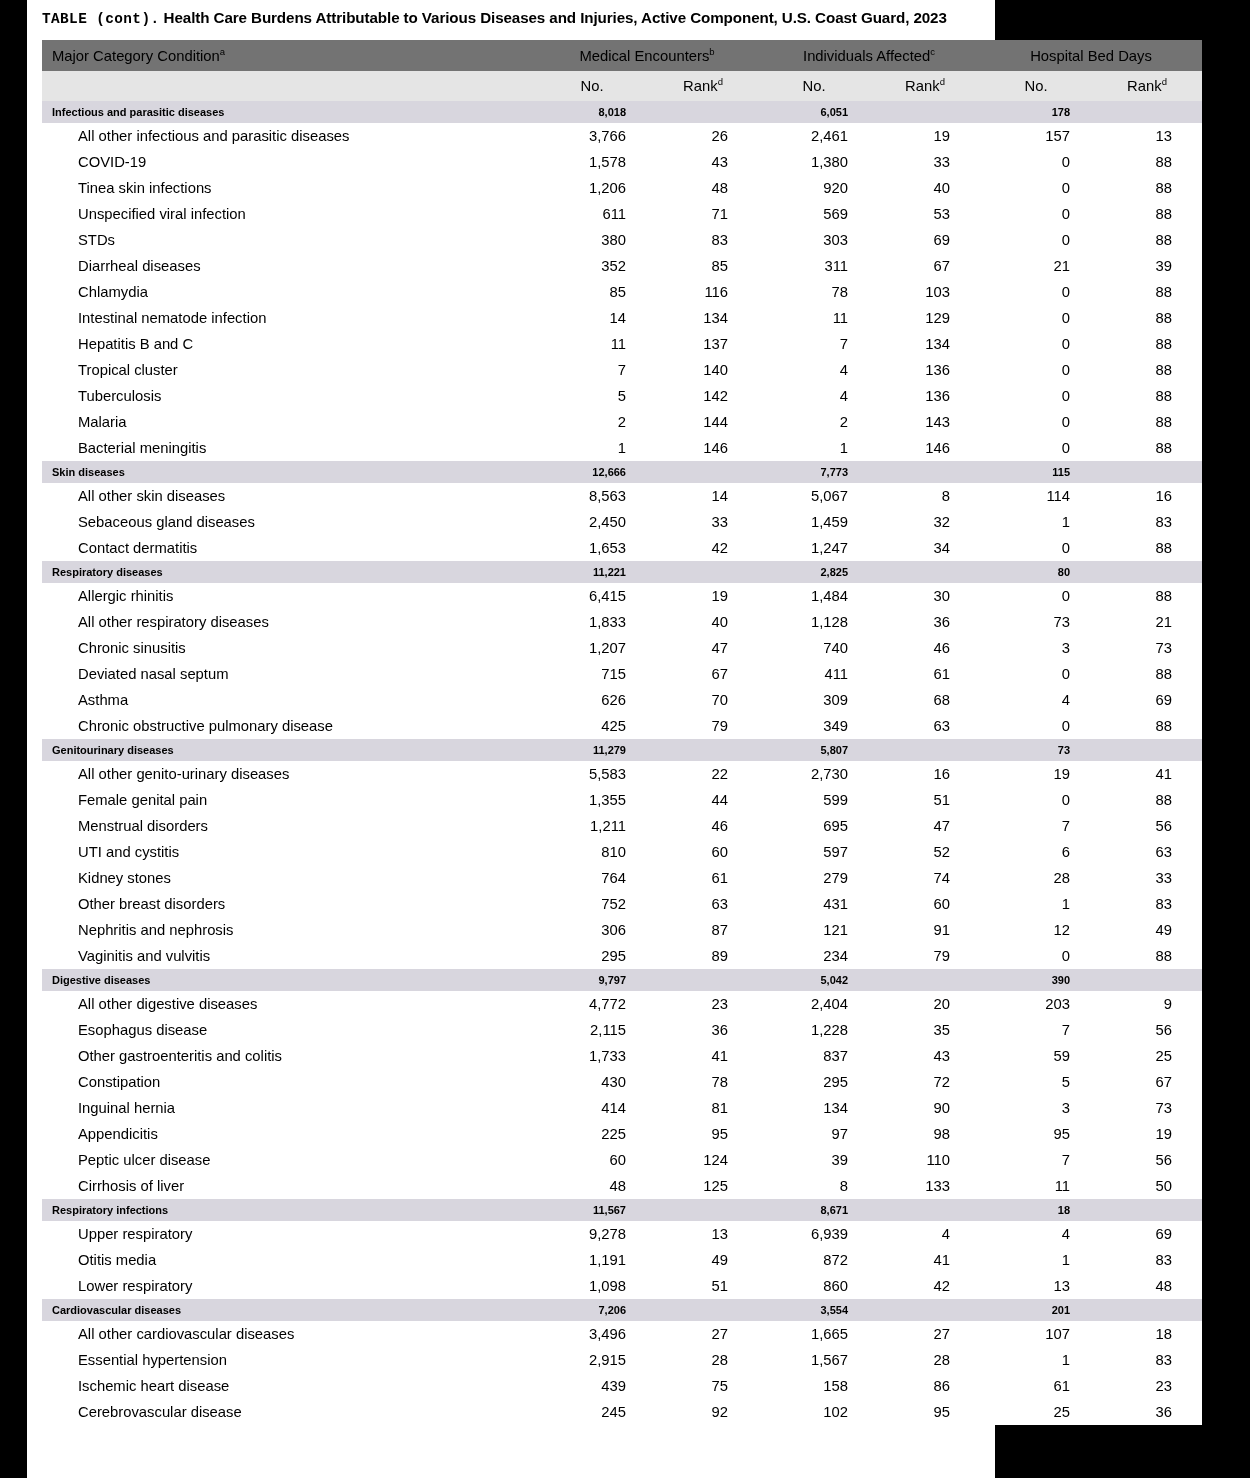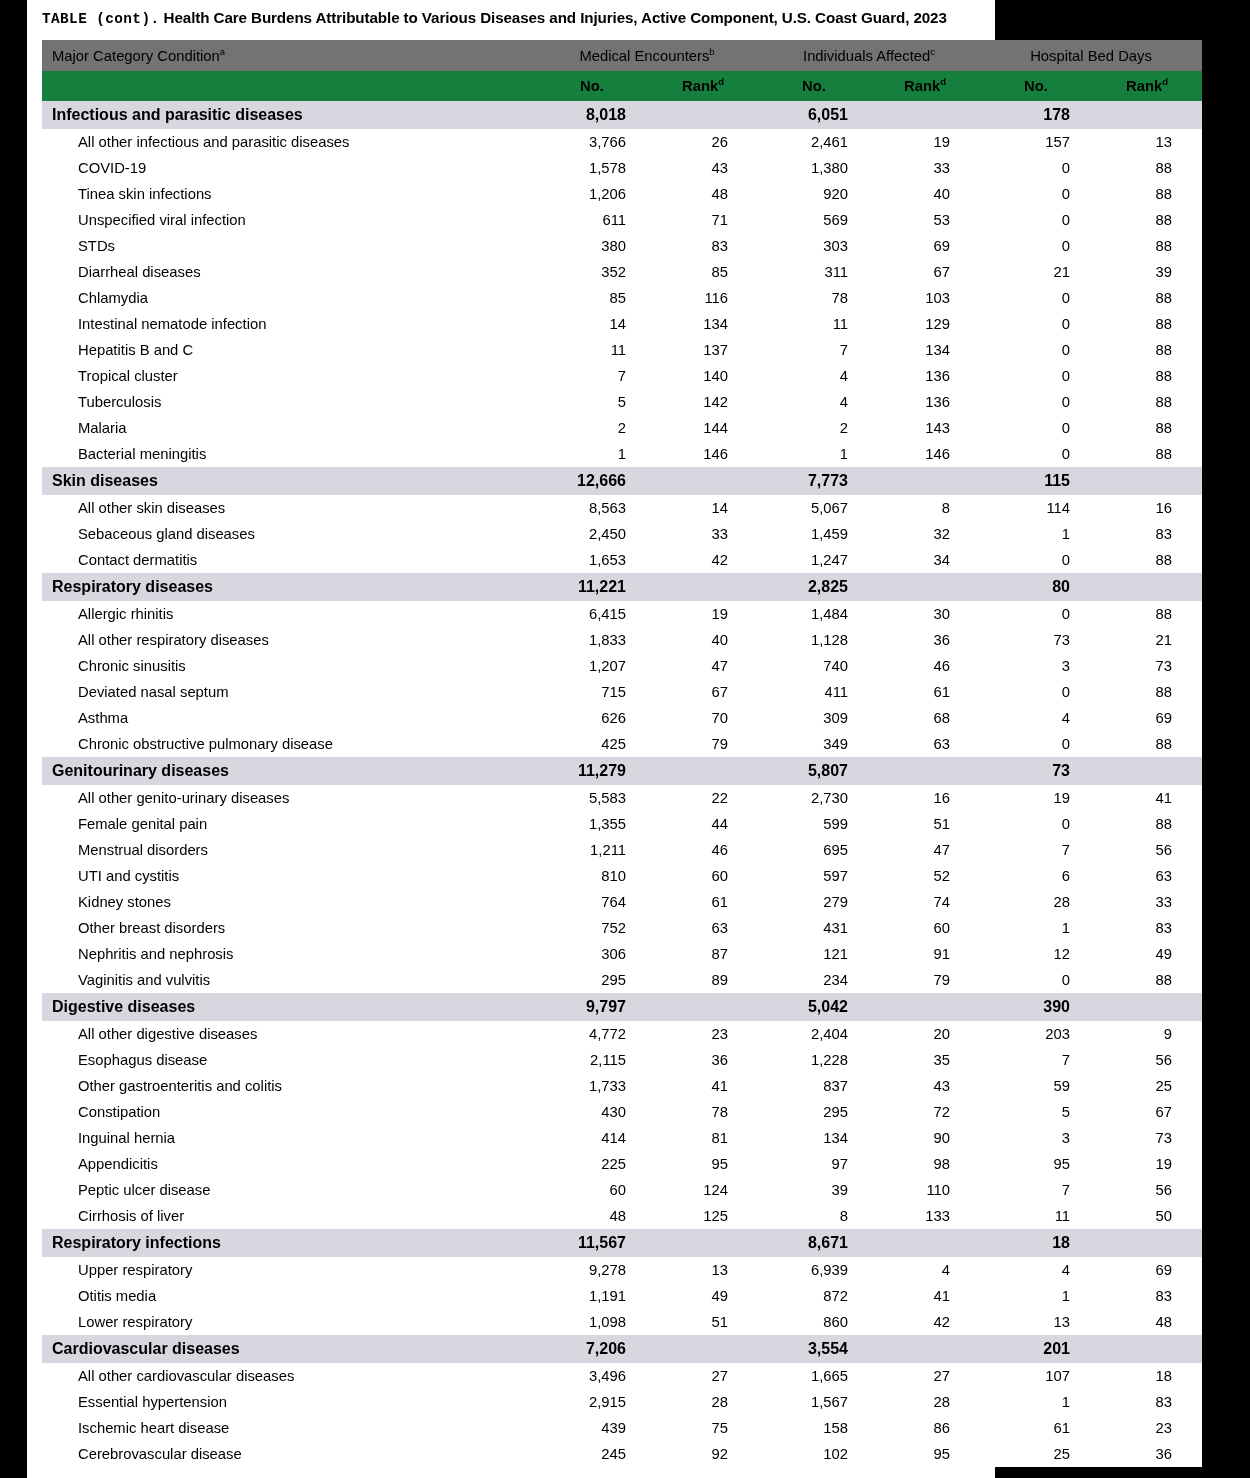--- a/index.html
+++ b/index.html
@@ -58,43 +58,43 @@
     padding: 8px 0 7px 0;
     text-align: center;
     vertical-align: middle;
   }
   tr.hdr-top th.cond {
     text-align: left;
     padding-left: 10px;
   }
   
   tr.hdr-sub th {
-    background: #15803d;
-    font-weight: bold;
+    background: #e5e5e5;
+    font-weight: normal;
     font-size: 14.8px;
     padding: 7px 0 7px 0;
     text-align: center;
     vertical-align: middle;
     margin-top: 16px;
   }
   tr.hdr-sub th.cond {
     text-align: left;
     padding-left: 10px;
   }
   sup {
     font-size: 9.5px;
     vertical-align: super;
     line-height: 0;
   }
   
   tr.cat td {
     background: #d8d6de;
     font-weight: bold;
     padding: 5px 0 5px 0;
-    font-size: 16px;
+    font-size: 11px;
   }
   tr.cat td.cond {
     text-align: left;
     padding-left: 10px;
   }
   tr.cat td.num {
     text-align: right;
     padding-right: 22px;
   }
   tr.cat td.rank { text-align: right; }

